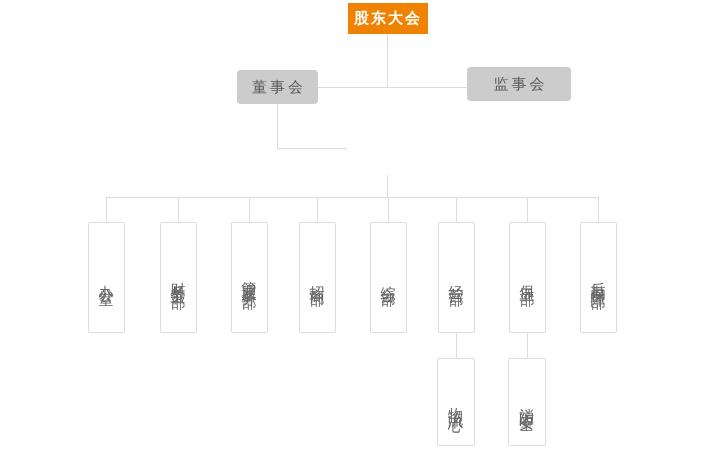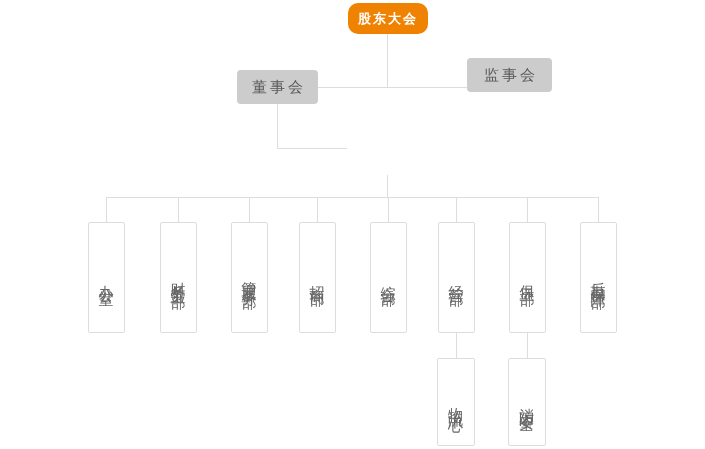--- a/index.html
+++ b/index.html
@@ -19,22 +19,22 @@
     position: absolute;
     box-sizing: border-box;
     display: flex;
     align-items: center;
     justify-content: center;
     text-align: center;
   }
   .node-root {
     background: var(--root-bg, #ef8200);
     color: var(--root-text, #ffffff);
-    border-radius: 10px;
-    font-size: 13px;
+    border-radius: 0;
+    font-size: 15px;
     letter-spacing: 2px;
     font-weight: bold;
   }
   .node-mid {
     background: var(--mid-bg, #cccccc);
     color: var(--mid-text, #595959);
     border-radius: 4px;
     font-size: 15px;
     letter-spacing: 3px;
     padding-left: 3px; 
@@ -75,21 +75,21 @@
   <div class="line v" style="left:388px;top:197px;height:25px"></div>
   <div class="line v" style="left:456px;top:197px;height:25px"></div>
   <div class="line v" style="left:527px;top:197px;height:25px"></div>
   <div class="line v" style="left:598px;top:197px;height:25px"></div>
   <div class="line v" style="left:456px;top:333px;height:25px"></div>
   <div class="line v" style="left:527px;top:333px;height:25px"></div>
 
   <div class="node node-root" style="left:348px;top:3px;width:80px;height:31px">股东大会</div>
 
   <div class="node node-mid" style="left:237px;top:70px;width:81px;height:34px">董事会</div>
-  <div class="node node-mid" style="left:467px;top:58px;width:85px;height:34px">监事会</div>
+  <div class="node node-mid" style="left:467px;top:67px;width:104px;height:34px">监事会</div>
 
 
   <div class="node node-leaf" style="left:88px;top:222px;width:37px;height:111px">办公室</div>
   <div class="node node-leaf" style="left:160px;top:222px;width:37px;height:111px">财务劳工部</div>
   <div class="node node-leaf" style="left:231px;top:222px;width:37px;height:111px">管理服务部</div>
   <div class="node node-leaf" style="left:299px;top:222px;width:37px;height:111px">招商部</div>
   <div class="node node-leaf" style="left:370px;top:222px;width:37px;height:111px">综合部</div>
   <div class="node node-leaf" style="left:438px;top:222px;width:37px;height:111px">经营部</div>
   <div class="node node-leaf" style="left:509px;top:222px;width:37px;height:111px">保卫部</div>
   <div class="node node-leaf" style="left:580px;top:222px;width:37px;height:111px">后勤保障部</div>

